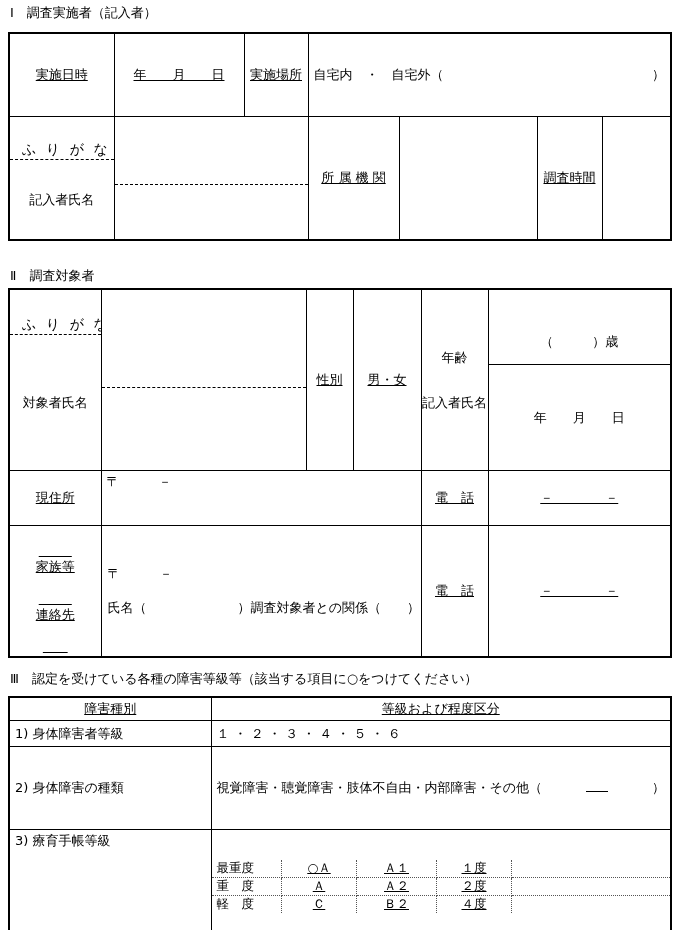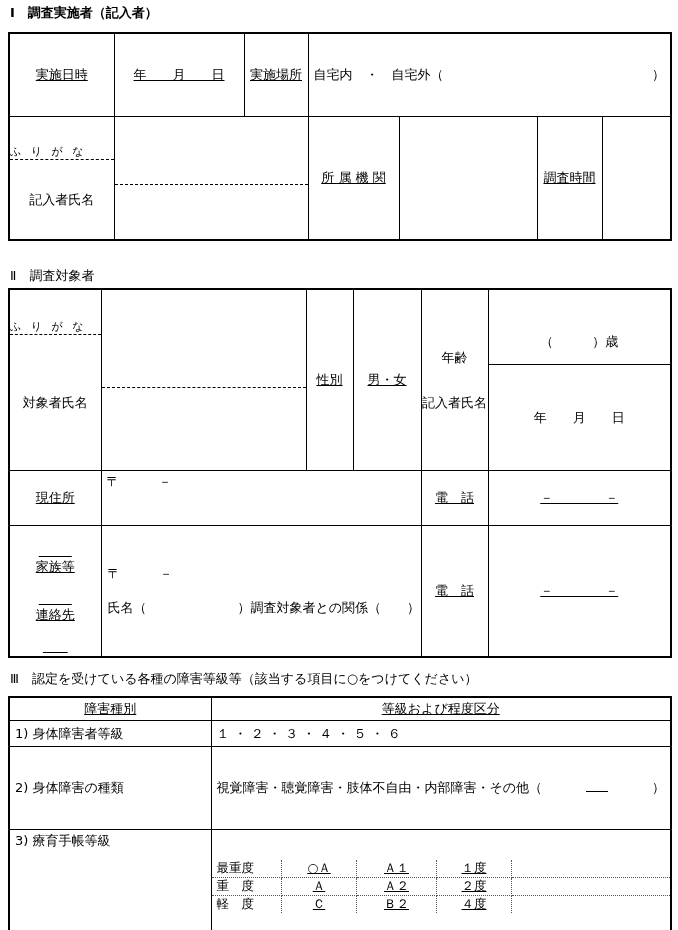--- a/index.html
+++ b/index.html
@@ -1,31 +1,31 @@
 <!DOCTYPE html>
 <html><head>
 <meta charset="utf-8">
 <style>
   * { box-sizing: border-box; }
   html,body { margin:0; padding:0; background:#fff; color:#000;
     font-family:"DejaVu Sans","Liberation Sans",sans-serif; font-size:13px; }
   .page { width:678px; height:930px; padding:2px 8px 0 8px; overflow:hidden; background:#fff; }
   .sec-title { font-size:13px; white-space:pre; }
-  .t1 { margin:2px 0 10px 2px;font-weight:bold; }
+  .t1 { margin:2px 0 10px 2px; }
   .t2 { margin:26px 0 3px 2px; }
   .t3 { margin:12px 0 8px 2px; }
   table.tbl { border-collapse:collapse; table-layout:fixed; width:662px; border:2px solid #000; }
   table.tbl td { border:1px solid #000; padding:2px 5px; overflow:hidden; white-space:pre; }
   .tc { text-align:center;text-decoration:underline; }
   .vt { vertical-align:top; }
   .p0 { padding:0 !important; }
   .flexline { display:flex; white-space:pre;gap:44px; }
   .grow { flex:1 1 auto; }
-  .furi-top { border-bottom:1px dashed #000; font-size:11px; letter-spacing:3px;
-    display:flex; align-items:flex-end; }
+  .furi-top { border-bottom:1px dashed #000; font-size:14px; letter-spacing:3px;
+    padding-left:12px; display:flex; align-items:flex-end;font-family:Liberation Serif, serif; }
   .furi-bot { display:flex; align-items:center; justify-content:center; }
   .h13{height:13px} .h15{height:15px} .h19{height:19px} .h75{height:75px}
   .h45{height:45px} .h90{height:90px} .h56{height:56px}
   .flexc { display:flex; align-items:center; justify-content:center; }
   .bsolid { border-bottom:1px solid #000; }
   .vsplit { display:flex; flex-direction:column; justify-content:space-around; align-items:center; }
   .colbet { display:flex; flex-direction:column; justify-content:space-between; padding:2px 6px; white-space:pre; }
   table.dots { border-collapse:collapse; table-layout:fixed; width:100%; }
   table.dots td { border:1px dotted #555; height:17px; padding:0 0 0 5px; font-size:12.5px; white-space:pre; overflow:hidden; }
   table.dots td.tc { padding:0; text-align:center; }

